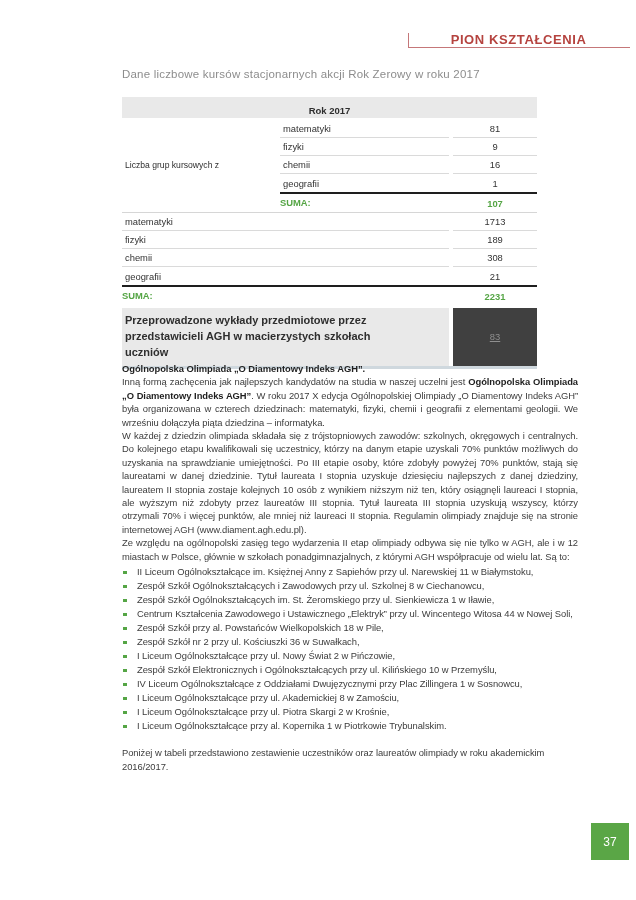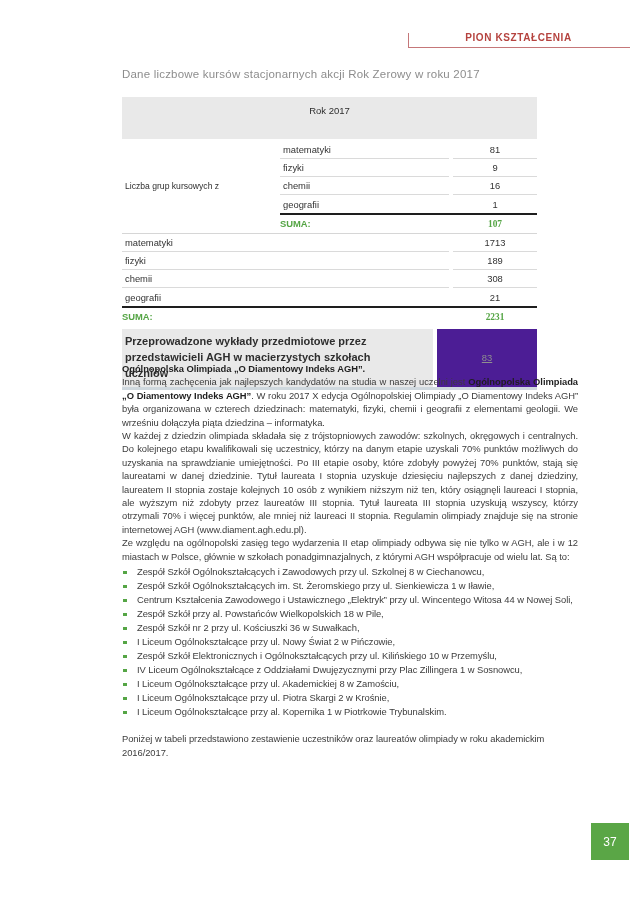--- a/index.html
+++ b/index.html
@@ -4,46 +4,46 @@
 <style>
   html,body{margin:0;padding:0;}
   body{
     width:636px;height:900px;background:#ffffff;position:relative;overflow:hidden;
     font-family:"Liberation Sans","DejaVu Sans",sans-serif;color:#3c3c3c;
   }
   
   .ph-rule{position:absolute;left:408px;top:33px;width:221px;height:14px;
     border-left:1px solid #c57779;border-bottom:1px solid #c57779;}
   .ph-label{position:absolute;left:408px;top:32px;width:221px;text-align:center;
-    font-size:10px;font-weight:bold;letter-spacing:.6px;color:#b5433f;}
+    font-size:13px;font-weight:bold;letter-spacing:.6px;color:#b5433f;}
   
   .title{position:absolute;left:122px;top:68px;width:456px;font-size:11.5px;
     letter-spacing:.2px;color:#8d8d8d;}
   
   .dtable{position:absolute;left:122px;top:97px;width:415px;font-size:9.4px;color:#333;}
-  .t-head{height:42px;line-height:27px;background:#e9e9e9;text-align:center;
-    font-weight:normal;font-size:9.5px;margin-bottom:2px;color:#2e2e2e;}
+  .t-head{height:21px;line-height:27px;background:#e9e9e9;text-align:center;
+    font-weight:bold;font-size:9.5px;margin-bottom:2px;color:#2e2e2e;}
   .t-group{display:flex;}
   .t-label{width:158px;box-sizing:border-box;display:flex;align-items:center;
     padding-left:3px;padding-right:8px;font-weight:normal;font-size:8.6px;line-height:1.3;color:#2e2e2e;}
   .t-rows{flex:1;min-width:0;}
   .t-row{display:flex;height:18px;}
   .t-sub{flex:1;display:flex;align-items:center;padding-left:3px;border-bottom:1px solid #dadada;}
   .t-val{width:84px;margin-left:4px;display:flex;align-items:center;justify-content:center;border-bottom:1px solid #dadada;}
   .t-row.last{border-bottom:2px solid #1e1e1e;gap:24px;}
   .t-row.last .t-sub,.t-row.last .t-val{border-bottom:none;}
   .t-suma{display:flex;height:18px;}
   .t-suma-label{flex:1;text-align:left;padding-right:4px;line-height:18px;
     color:#55a545;font-weight:bold;}
-  .t-suma .t-val{border-bottom:none;color:#55a545;font-weight:bold;font-family:Liberation Serif, serif;}
+  .t-suma .t-val{border-bottom:none;color:#55a545;font-weight:bold;}
   .t-divider{height:1px;background:#d6d6d6;}
   .t-footer{display:flex;margin-top:3px;border-bottom:3px solid #cfd8de;}
   .t-footer-label{flex:1;background:#e9e9e9;font-weight:bold;font-size:11px;
     line-height:1.45;padding:5px 40px 5px 3px;box-sizing:border-box;color:#2e2e2e;}
-  .t-footer-val{width:100px;margin-left:4px;background:#4c1d95;display:flex;
+  .t-footer-val{width:84px;margin-left:4px;background:#404040;display:flex;
     align-items:center;justify-content:center;color:#8f8f8f;text-decoration:underline;}
   
   .article{position:absolute;left:122px;top:362px;width:456px;}
   .article p{margin:0;font-size:9.4px;line-height:13.4px;letter-spacing:-.05px;
     text-align:justify;color:#3c3c3c;}
   .article p.bold-head{font-weight:bold;text-align:left;color:#1f1f1f;}
   .article .b{font-weight:bold;color:#1f1f1f;}
   ul.schools{list-style:none;margin:2px 0 0 0;padding:0;}
   ul.schools li{position:relative;padding-left:15px;font-size:9.4px;line-height:14px;
     letter-spacing:-.05px;color:#3c3c3c;}
@@ -125,21 +125,21 @@
     </div>
   </div>
 
   <div class="article">
     <p class="bold-head">Ogólnopolska Olimpiada „O Diamentowy Indeks AGH”.</p>
     <p><span>Inną formą zachęcenia jak najlepszych kandydatów na studia w naszej uczelni jest </span><span class="b">Ogólnopolska Olimpiada „O Diamentowy Indeks AGH”</span><span>. W roku 2017 X edycja Ogólnopolskiej Olimpiady „O Diamentowy Indeks AGH” była organizowana w czterech dziedzinach: matematyki, fizyki, chemii i geografii z elementami geologii. We wrześniu dołączyła piąta dziedzina – informatyka.</span></p>
     <p>W każdej z dziedzin olimpiada składała się z trójstopniowych zawodów: szkolnych, okręgowych i centralnych. Do kolejnego etapu kwalifikowali się uczestnicy, którzy na danym etapie uzyskali 70% punktów możliwych do uzyskania na sprawdzianie umiejętności. Po III etapie osoby, które zdobyły powyżej 70% punktów, stają się laureatami w danej dziedzinie. Tytuł laureata I stopnia uzyskuje dziesięciu najlepszych z danej dziedziny, laureatem II stopnia zostaje kolejnych 10 osób z wynikiem niższym niż ten, który osiągnęli laureaci I stopnia, ale wyższym niż zdobyty przez laureatów III stopnia. Tytuł laureata III stopnia uzyskują wszyscy, którzy otrzymali 70% i więcej punktów, ale mniej niż laureaci II stopnia. Regulamin olimpiady znajduje się na stronie internetowej AGH (www.diament.agh.edu.pl).</p>
     <p>Ze względu na ogólnopolski zasięg tego wydarzenia II etap olimpiady odbywa się nie tylko w AGH, ale i w 12 miastach w Polsce, głównie w szkołach ponadgimnazjalnych, z którymi AGH współpracuje od wielu lat. Są to:</p>
 
     <ul class="schools">
-      <li><span class="sq"></span></li>
+      <li><span class="sq"></span><span>II Liceum Ogólnokształcące im. Księżnej Anny z Sapiehów przy ul. Narewskiej 11 w Białymstoku,</span></li>
       <li><span class="sq"></span><span>Zespół Szkół Ogólnokształcących i Zawodowych przy ul. Szkolnej 8 w Ciechanowcu,</span></li>
       <li><span class="sq"></span><span>Zespół Szkół Ogólnokształcących im. St. Żeromskiego przy ul. Sienkiewicza 1 w Iławie,</span></li>
       <li><span class="sq"></span><span>Centrum Kształcenia Zawodowego i Ustawicznego „Elektryk” przy ul. Wincentego Witosa 44 w Nowej Soli,</span></li>
       <li><span class="sq"></span><span>Zespół Szkół przy al. Powstańców Wielkopolskich 18 w Pile,</span></li>
       <li><span class="sq"></span><span>Zespół Szkół nr 2 przy ul. Kościuszki 36 w Suwałkach,</span></li>
       <li><span class="sq"></span><span>I Liceum Ogólnokształcące przy ul. Nowy Świat 2 w Pińczowie,</span></li>
       <li><span class="sq"></span><span>Zespół Szkół Elektronicznych i Ogólnokształcących przy ul. Kilińskiego 10 w Przemyślu,</span></li>
       <li><span class="sq"></span><span>IV Liceum Ogólnokształcące z Oddziałami Dwujęzycznymi przy Plac Zillingera 1 w Sosnowcu,</span></li>
       <li><span class="sq"></span><span>I Liceum Ogólnokształcące przy ul. Akademickiej 8 w Zamościu,</span></li>
       <li><span class="sq"></span><span>I Liceum Ogólnokształcące przy ul. Piotra Skargi 2 w Krośnie,</span></li>

